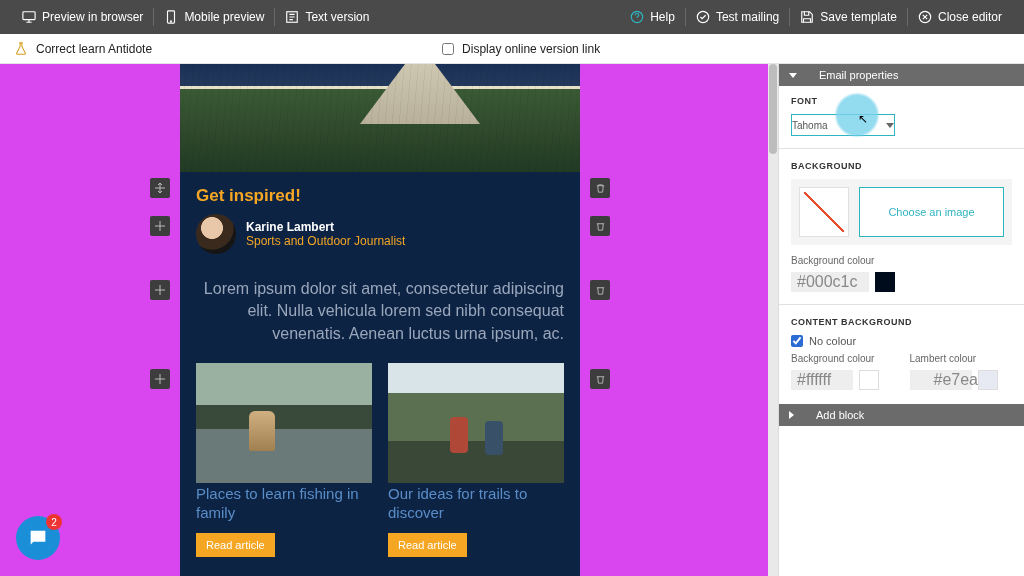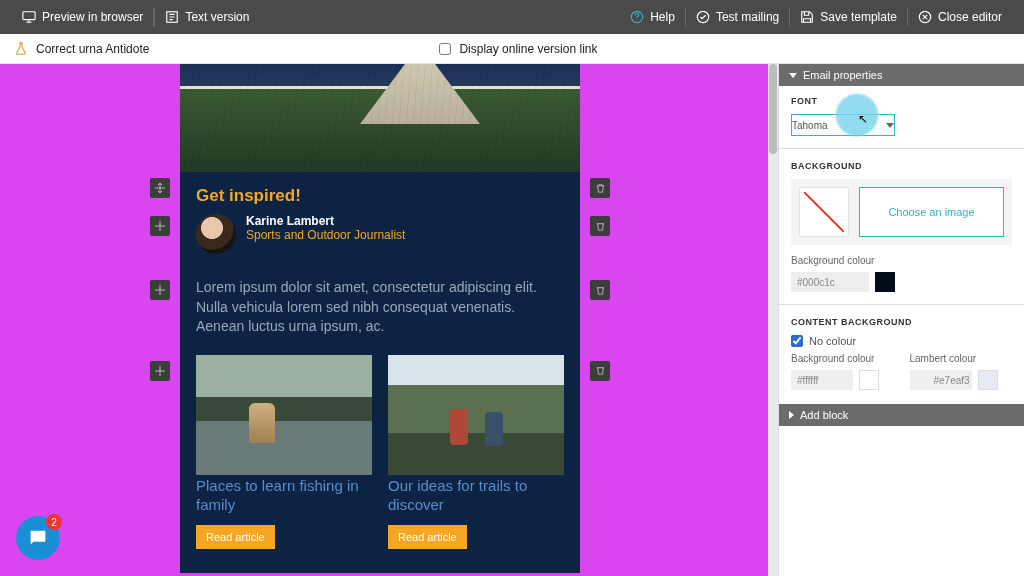--- a/index.html
+++ b/index.html
@@ -39,60 +39,60 @@
   .block { position: relative; }
 
   
   .hero { height: 108px; background: linear-gradient(to bottom, #1a2f55 0%, #243a5c 20%, #e8e2c8 20%, #e8e2c8 23%, #3a5a34 23%, #2f4a2c 60%, #203a24 100%); overflow:hidden; }
   .hero .tent { position:absolute; left:45%; top:-20px; width:120px; height:80px; background:linear-gradient(#d6cfb8,#b8b09a); clip-path: polygon(50% 0,100% 100%,0 100%); }
   .hero .grass { position:absolute; inset:0; background: repeating-linear-gradient(95deg, rgba(0,0,0,0) 0 6px, rgba(0,0,0,0.05) 6px 7px); }
 
   
   .inspired { background: #0d2344; padding: 14px 16px 18px; }
   .inspired h2 { color: #f5a623; font-size: 17px; font-weight: bold; margin-bottom: 8px; }
-  .author { display: flex; align-items: flex-start; gap: 10px; margin-bottom: 6px; }
+  .author { display: flex; align-items: center; gap: 10px; margin-bottom: 6px; }
   .avatar { width: 40px; height: 40px; border-radius: 50%; background: radial-gradient(circle at 40% 35%, #e8c8a8 0 30%, #3a2a1e 32% 60%, #151515 62% 100%); }
   .author .name { color: #fff; font-size: 12px; font-weight: bold; }
   .author .role { color: #f5a623; font-size: 12px; }
-  .inspired p { color: #9aa7bb; font-size: 14px; line-height: 1.4; }
+  .inspired p { color: #9aa7bb; font-size: 16px; line-height: 1.4; text-align: right; }
 
   
   .arts { background: #0d2344; padding: 0 16px 24px; display: flex; gap: 16px; }
   .art { flex: 1; }
   .art .img { height: 120px; background: #4a5a4a; border-radius: 0; }
   .art .img.fishing { background: linear-gradient(to bottom, #9ab0a0 0 35%, #3a4a3a 35% 55%, #6a7a78 55% 100%); position:relative; }
   .art .img.fishing::after{content:"";position:absolute;left:30%;top:40%;width:26px;height:40px;background:linear-gradient(#d0b080,#a08050);border-radius:6px 6px 2px 2px;}
   .art .img.trail { background: linear-gradient(to bottom, #d8e4e8 0 25%, #5a7050 25% 65%, #3a4838 65% 100%); position:relative;}
   .art .img.trail::before{content:"";position:absolute;left:35%;top:45%;width:18px;height:36px;background:#b04838;border-radius:4px;}
   .art .img.trail::after{content:"";position:absolute;left:55%;top:48%;width:18px;height:34px;background:#385068;border-radius:4px;}
   .art h3 { color: #5a8dc8; font-size: 15px; font-weight: normal; margin-top: 2px; line-height: 1.25; min-height: 38px; }
   .art .btn { display: inline-block; background: #f5a623; color: #fff; font-size: 11px; padding: 6px 10px; margin-top: 10px; }
 
   
   .dashed { height: 44px; border: 1px dashed #4a6080; background: #0d2344; position:relative; }
   .fire { position:absolute; left:42%; top:6px; width:40px; height:40px; }
 
   
   .sidebar { width: 246px; background: #fff; border-left: 1px solid #dcdcdc; display: flex; flex-direction: column; }
-  .panel-hd { background: #6b6b6b; color: #fff; font-size: 11px; padding: 5px 10px; display: flex; align-items: center; gap: 6px; }
+  .panel-hd { background: #6b6b6b; color: #fff; font-size: 11px; padding: 5px 10px; display: flex; align-items: center; gap: 22px; }
   .panel-hd .tri { width: 0; height: 0; border-left: 4px solid transparent; border-right: 4px solid transparent; }
   .tri.down { border-top: 5px solid #fff; }
   .tri.right { border-left: 5px solid #fff; border-top: 4px solid transparent; border-bottom: 4px solid transparent; border-right:0; width:0;}
   .panel-body { padding: 10px 12px 14px; }
   .sec-title { font-size: 9px; letter-spacing: 0.5px; color: #333; font-weight: bold; margin-bottom: 8px; }
   .hr { height: 1px; background: #e0e0e0; margin: 12px -12px; }
   .field-lab { font-size: 10px; color: #666; margin-bottom: 3px; }
   .sel { width: 104px; height: 22px; border: 1px solid #2fb4c2; display: flex; align-items: center; justify-content: space-between; padding: 0 0; font-size: 10px; color: #555; }
   .sel .dd { width: 0; height: 0; border-left: 4px solid transparent; border-right: 4px solid transparent; border-top: 5px solid #666; }
   .bg-row { display: flex; gap: 10px; background: #f4f4f4; padding: 8px; }
   .bg-swatch { width: 50px; height: 50px; background: #fff; position: relative; border:1px solid #e0e0e0;}
   .bg-swatch::after { content:""; position:absolute; left:4px; right:4px; top:4px; bottom:4px; background: linear-gradient(to top right, transparent 48%, #e84a2e 48% 52%, transparent 52%); }
   .choose { flex:1; display:flex; align-items:center; justify-content:center; border:1px solid #2fb4c2; color:#2fb4c2; font-size:11px; background:#fff;}
   .color-row { display:flex; align-items:center; gap:6px; margin-top:6px;}
-  .color-in { height:20px; background:#eee; padding:0 6px; font-size:10px; color:#888; display:flex; align-items:center; }
+  .color-in { height:20px; background:#eee; padding:0 6px; font-size:16px; color:#888; display:flex; align-items:center; }
   .swatch-sm { width:20px; height:20px; background:#000c1c; }
   .cols2 { display:flex; gap:16px; margin-top:6px;}
   .cols2 > div { flex:1; }
   .chkrow { display:flex; align-items:center; gap:6px; font-size:11px; color:#555;}
   .chkrow input{width:12px;height:12px;accent-color:#2b6cd4;}
 
   
   .click-dot { position:absolute; width:46px; height:46px; border-radius:50%; background: radial-gradient(circle, rgba(120,210,235,0.8) 0 60%, rgba(120,210,235,0) 70%); top: 92px; right: 144px; pointer-events:none; z-index:50;}
   .cursor { position:absolute; top:112px; right:156px; z-index:51; font-size:12px; color:#000;}
 
@@ -109,20 +109,29 @@
     <div class="item">
       <span class="ico">
           <svg viewBox="0 0 16 16" fill="none" stroke="#fff" stroke-width="1.3">
             <rect x="1" y="2" width="14" height="9" rx="1"></rect>
             <path d="M5 14h6M8 11v3"></path>
           </svg>
         </span>
       <span>Preview in browser</span>
     </div>
     <div class="sep"></div>
+    <div class="item">
+      <span class="ico">
+          <svg viewBox="0 0 16 16" fill="none" stroke="#fff" stroke-width="1.3">
+            <rect x="4" y="1" width="8" height="14" rx="1"></rect>
+            <circle cx="8" cy="13" r="0.5" fill="#fff"></circle>
+          </svg>
+        </span>
+      <span>Mobile preview</span>
+    </div>
     <div class="sep"></div>
     <div class="item">
       <span class="ico">
           <svg viewBox="0 0 16 16" fill="none" stroke="#fff" stroke-width="1.3">
             <rect x="2" y="2" width="12" height="12"></rect>
             <path d="M5 5h6M5 8h6M5 11h4"></path>
           </svg>
         </span>
       <span>Text version</span>
     </div>
@@ -168,21 +177,21 @@
       <span>Close editor</span>
     </div>
   </div>
 </div>
 
 <div class="subbar">
   <div class="lab">
     <span class="flask"><svg viewBox="0 0 16 16" fill="none" stroke="#d49b1a" stroke-width="1.2">
           <path d="M6 1h4M7 1v4l-4 8a1 1 0 001 1h8a1 1 0 001-1l-4-8V1"></path>
         </svg></span>
-    <span>Correct urna Antidote</span>
+    <span>Correct learn Antidote</span>
   </div>
   <label class="chk">
     <input type="checkbox" style="">
     <span>Display online version link</span>
   </label>
 </div>
 
 <div class="main">
   <div class="canvas-wrap">
     <div class="canvas">

